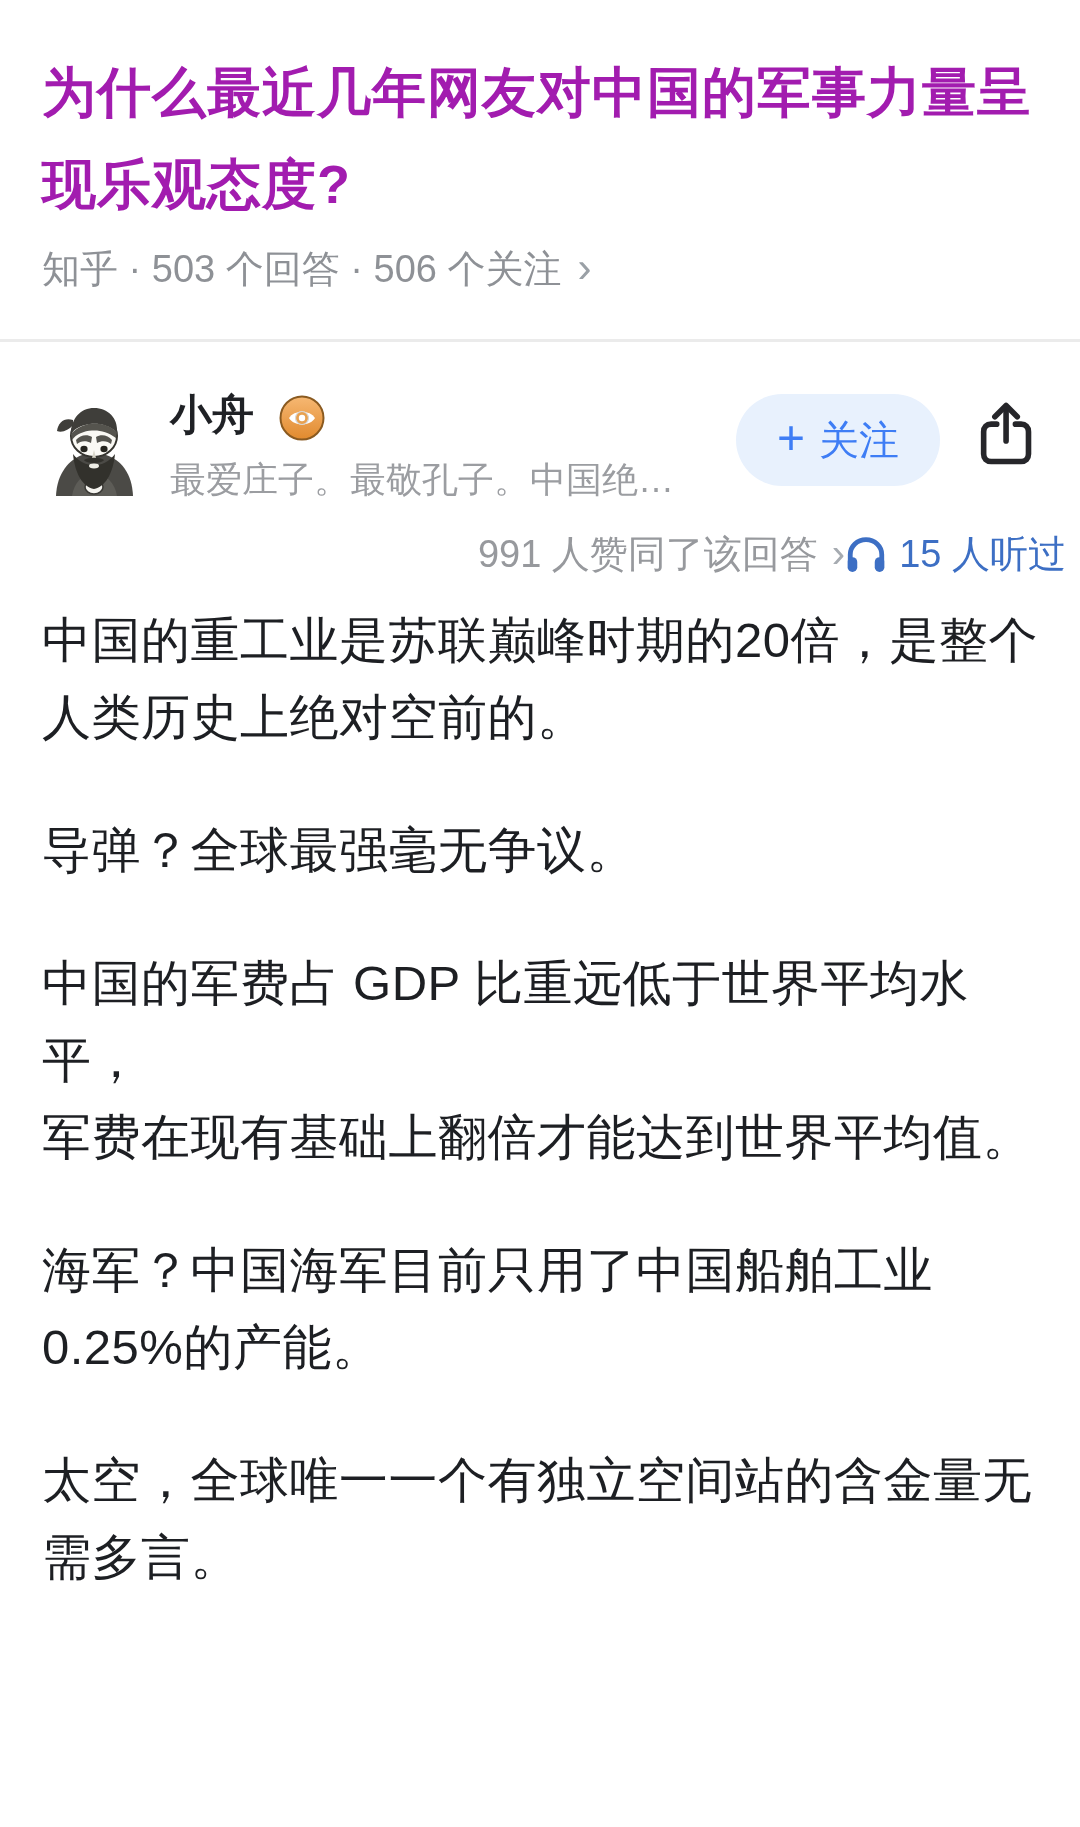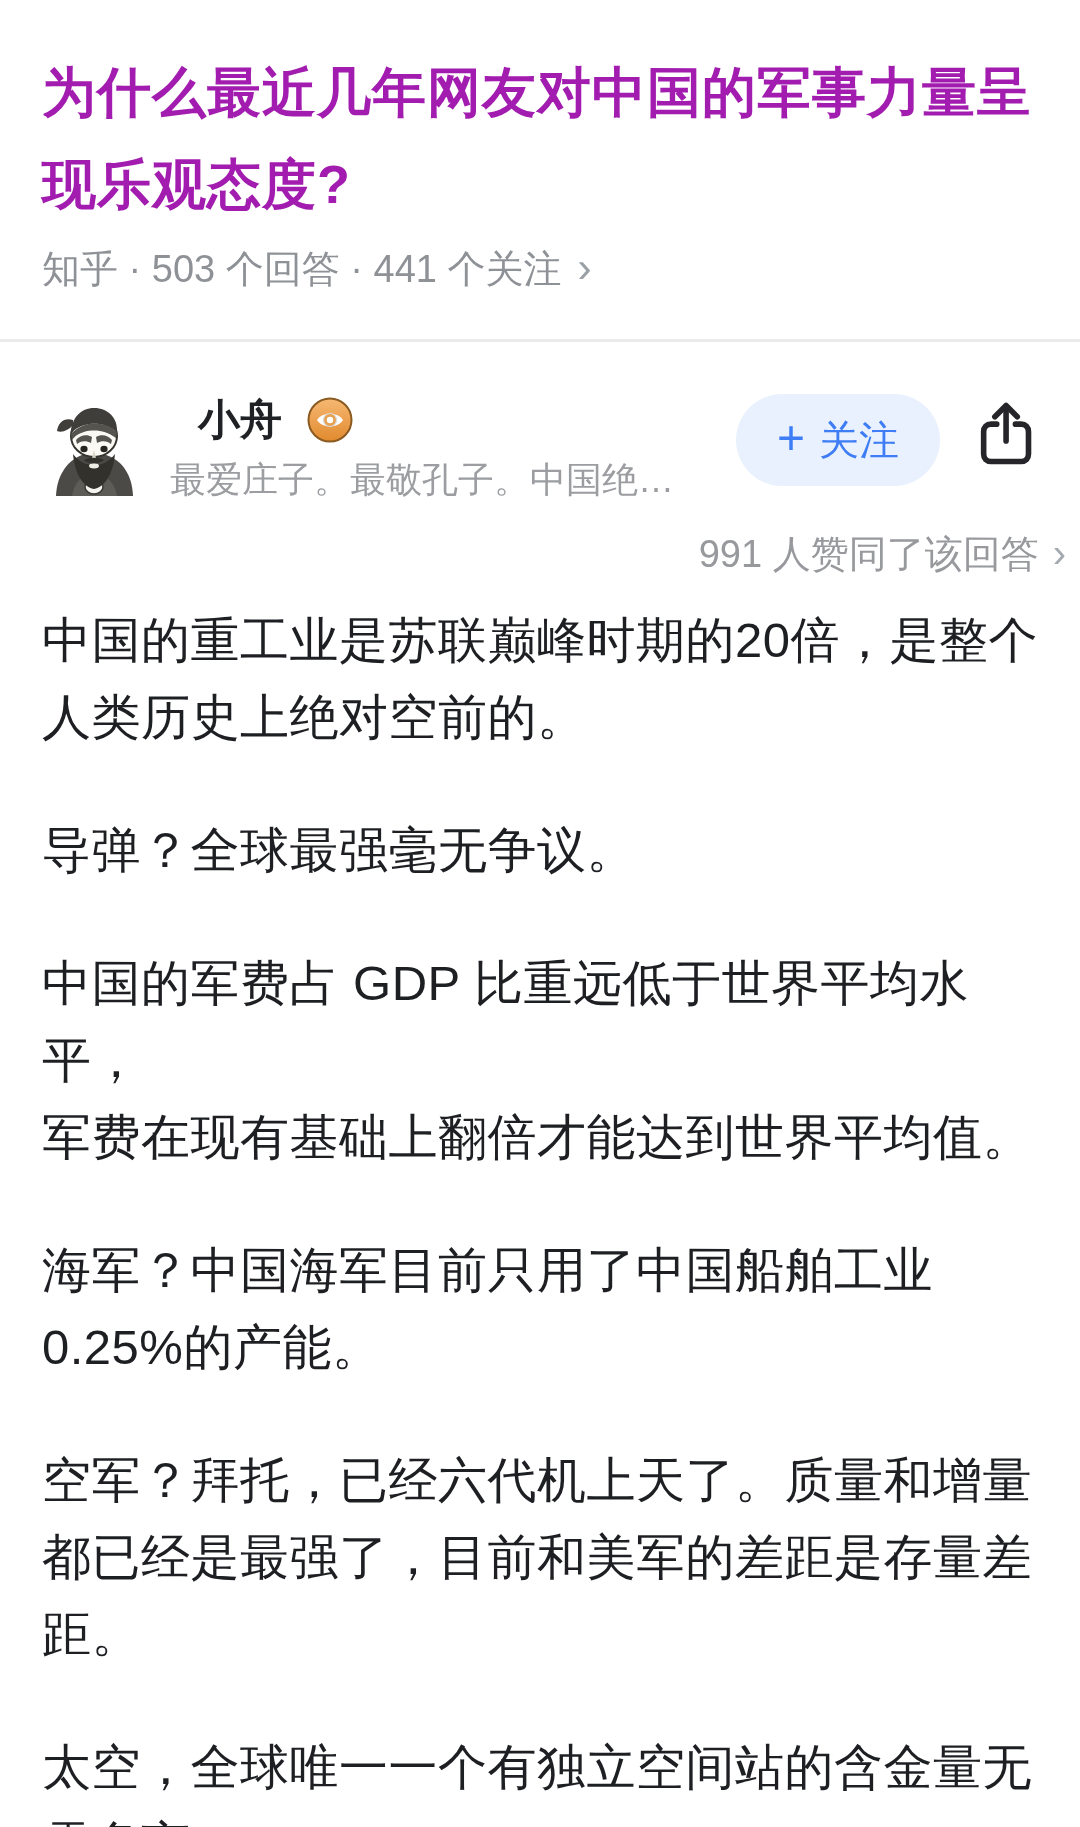--- a/index.html
+++ b/index.html
@@ -24,21 +24,21 @@
     font-size:38px;color:#8e9196;
   }
   .q-meta .chev{font-size:42px;color:#9aa0a6;line-height:1;transform:translateY(-2px);}
 
   .divider{height:3px;background:#ebebeb;margin:44px -42px 0;}
 
   
   .author-row{margin-top:52px;display:flex;align-items:flex-start;}
   .avatar{width:102px;height:102px;flex:none;display:block;}
   .author-info{margin-left:26px;flex:1;min-width:0;}
-  .name-row{display:flex;align-items:center;gap:24px;height:52px;margin-left:28px;}
+  .name-row{display:flex;gap:24px;height:52px;}
   .author-name{font-size:42px;font-weight:600;color:#1f2125;line-height:1;}
   .badge{width:48px;height:48px;flex:none;}
   .bio{
     margin-top:12px;font-size:36px;color:#9b9da1;line-height:1.2;
     max-width:520px;overflow:hidden;text-overflow:ellipsis;white-space:nowrap;
   }
   .follow-btn{
     flex:none;margin-left:16px;margin-top:0;
     width:204px;height:92px;border:none;border-radius:46px;
     background:#e8f1fd;color:#3e7df5;
@@ -72,21 +72,21 @@
 </style>
 </head>
 <body>
 
 <div class="page">
 
   <div class="q-title">为什么最近几年网友对中国的军事力量呈
 现乐观态度?</div>
 
   <div class="q-meta">
-    <span>知乎 · 503 个回答 · 441 个关注</span>
+    <span>知乎 · 503 个回答 · 506 个关注</span>
     <span class="chev">›</span>
   </div>
 
   <div class="divider"></div>
 
   <div class="author-row">
     <svg class="avatar" viewBox="0 0 102 102" aria-hidden="true">
       <rect x="0" y="0" width="102" height="102" fill="#ffffff"></rect>
       <path d="M14 102 C15 79 27 66 40 61 L64 61 C79 66 90 79 91 102 Z" fill="#4b4a46"></path>
       <path d="M30 102 C32 89 40 80 52 79 C64 80 73 89 75 102 Z" fill="#5d5c57"></path>
@@ -136,30 +136,35 @@
         <path d="M20 20 L32 8 L44 20" fill="none" stroke="#26262a" stroke-width="6" stroke-linecap="round" stroke-linejoin="round"></path>
       </svg>
     </button>
   </div>
 
   <div class="vote-row">
     <div class="vote-left">
       <span>991 人赞同了该回答</span>
       <span class="chev">›</span>
     </div>
+    <div class="listen">
+      <svg viewBox="0 0 48 44" width="42" height="39" aria-hidden="true">
+        <path d="M6 30 V22 C6 12.5 14 5 24 5 C34 5 42 12.5 42 22 V30" fill="none" stroke="#3d6fc4" stroke-width="5.5" stroke-linecap="round"></path>
+        <rect x="3" y="25" width="11" height="17" rx="5.5" fill="#3d6fc4"></rect>
+        <rect x="34" y="25" width="11" height="17" rx="5.5" fill="#3d6fc4"></rect>
+      </svg>
+      <span>15 人听过</span>
+    </div>
   </div>
 
   <div class="answer-body">
     <p>中国的重工业是苏联巅峰时期的20倍，是整个
 人类历史上绝对空前的。</p>
     <p>导弹？全球最强毫无争议。</p>
     <p>中国的军费占 GDP 比重远低于世界平均水平，
 军费在现有基础上翻倍才能达到世界平均值。</p>
     <p>海军？中国海军目前只用了中国船舶工业
 0.25%的产能。</p>
-    <p>空军？拜托，已经六代机上天了。质量和增量
-都已经是最强了，目前和美军的差距是存量差
-距。</p>
     <p>太空，全球唯一一个有独立空间站的含金量无
 需多言。</p>
   </div>
 
 </div>
 
 </body></html>

